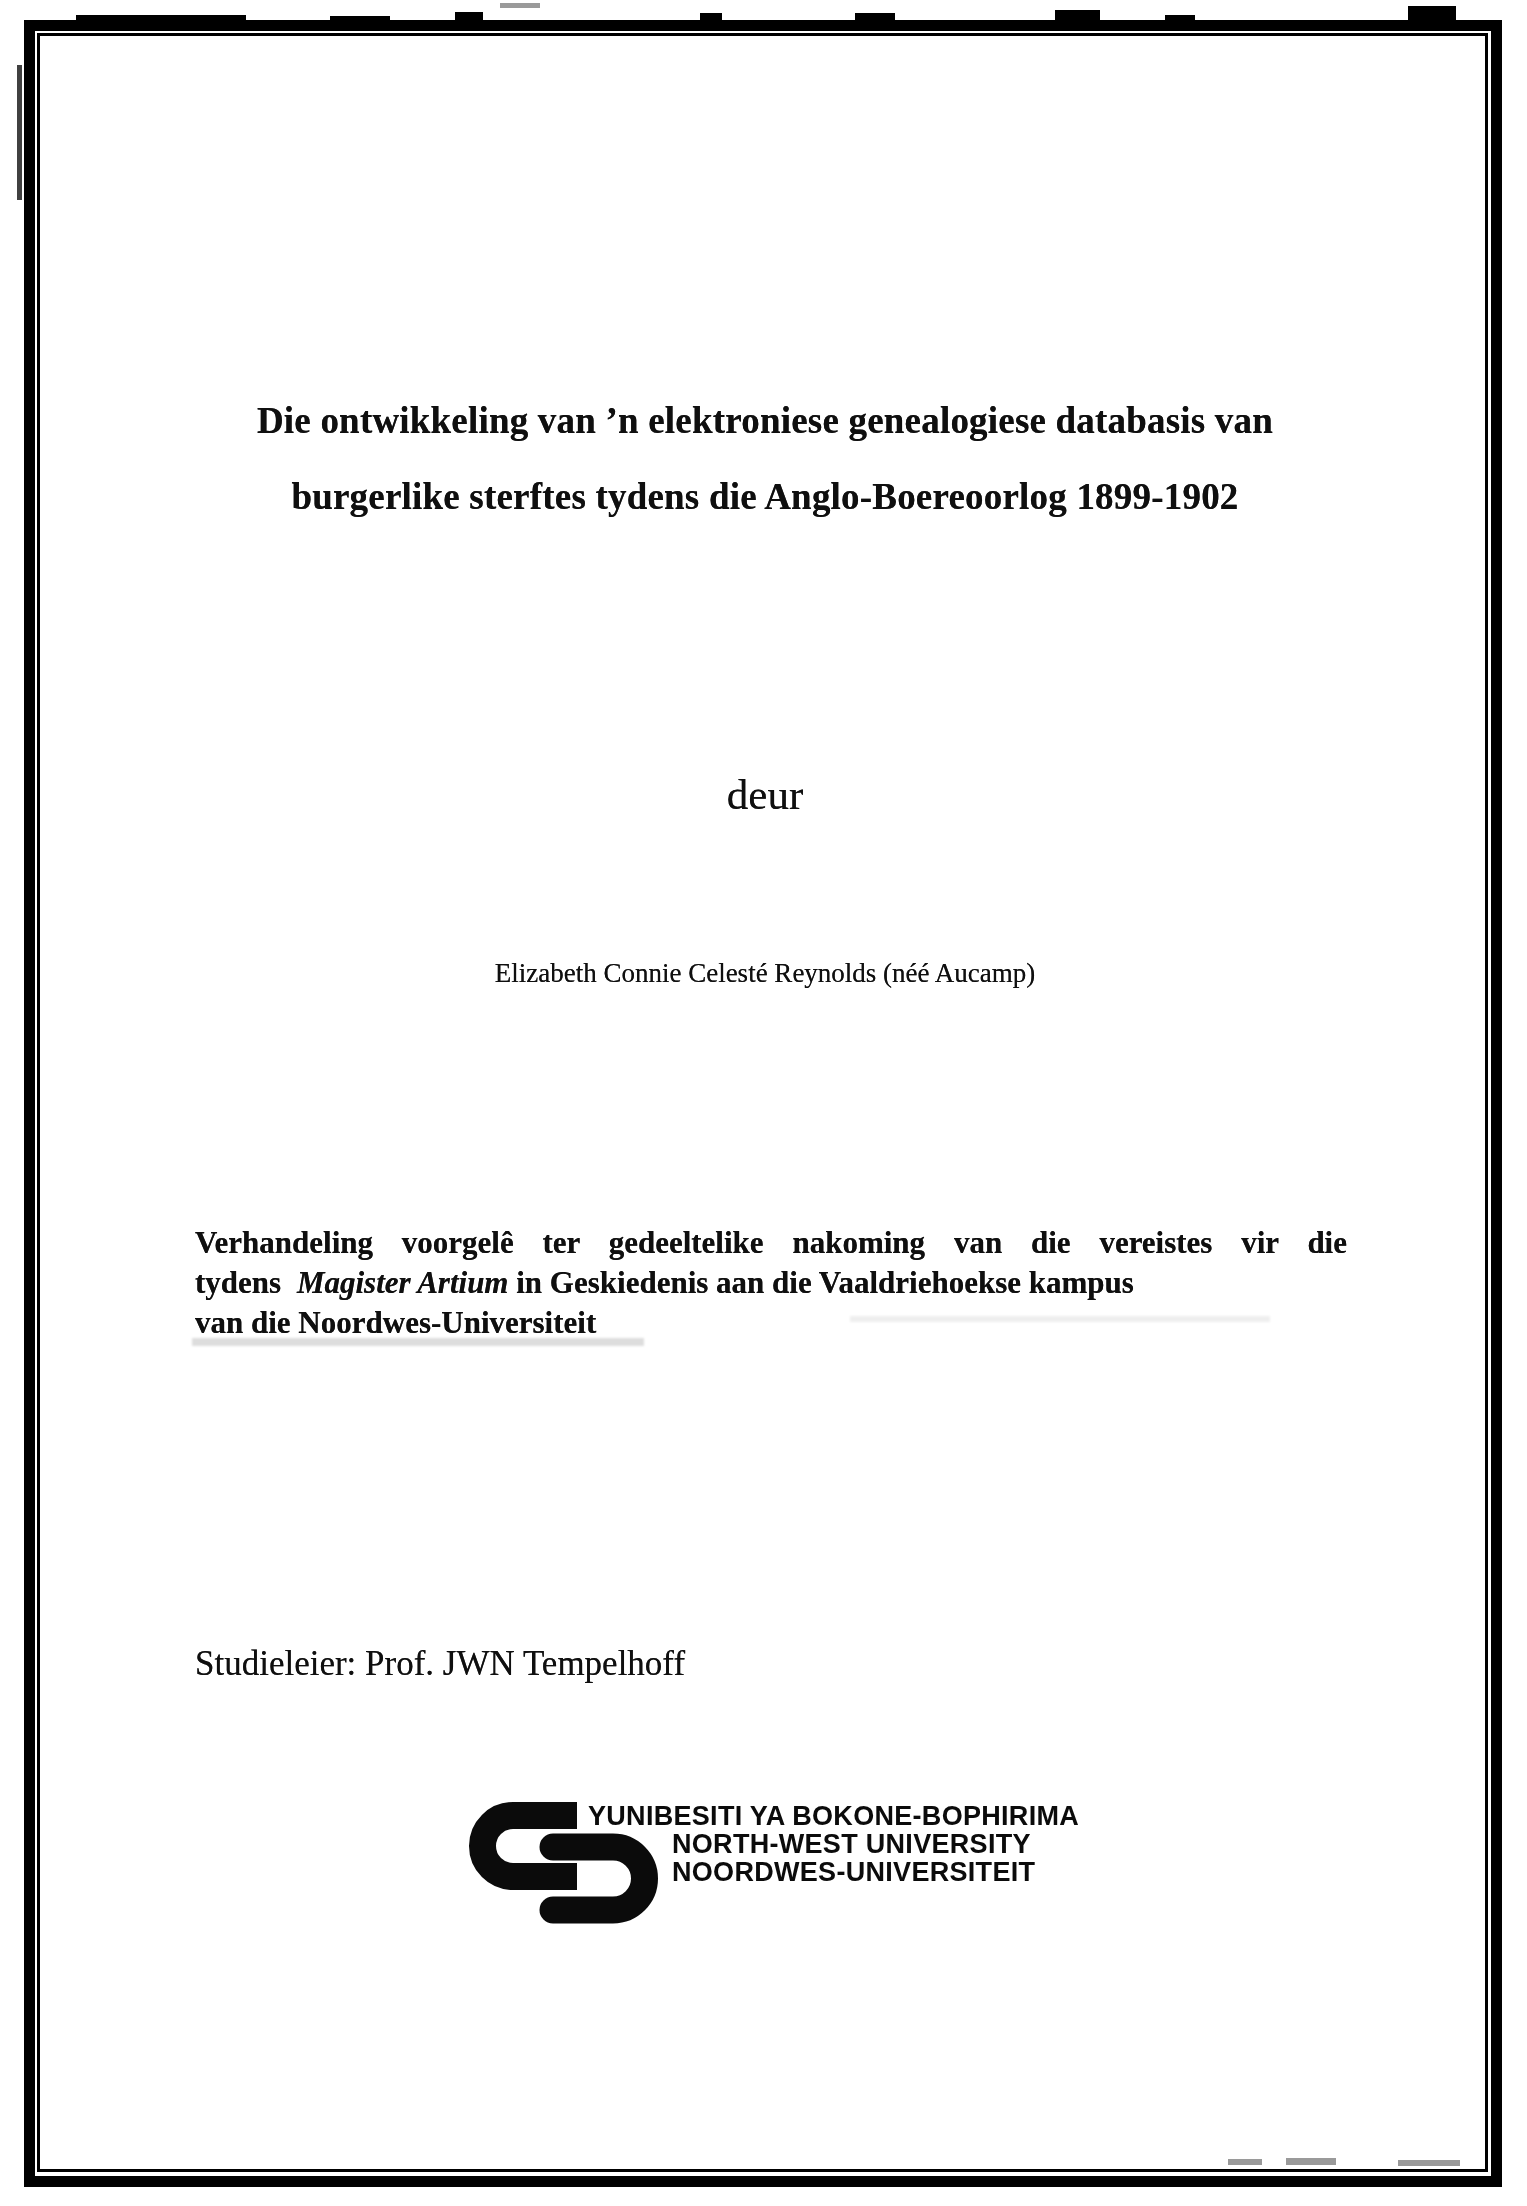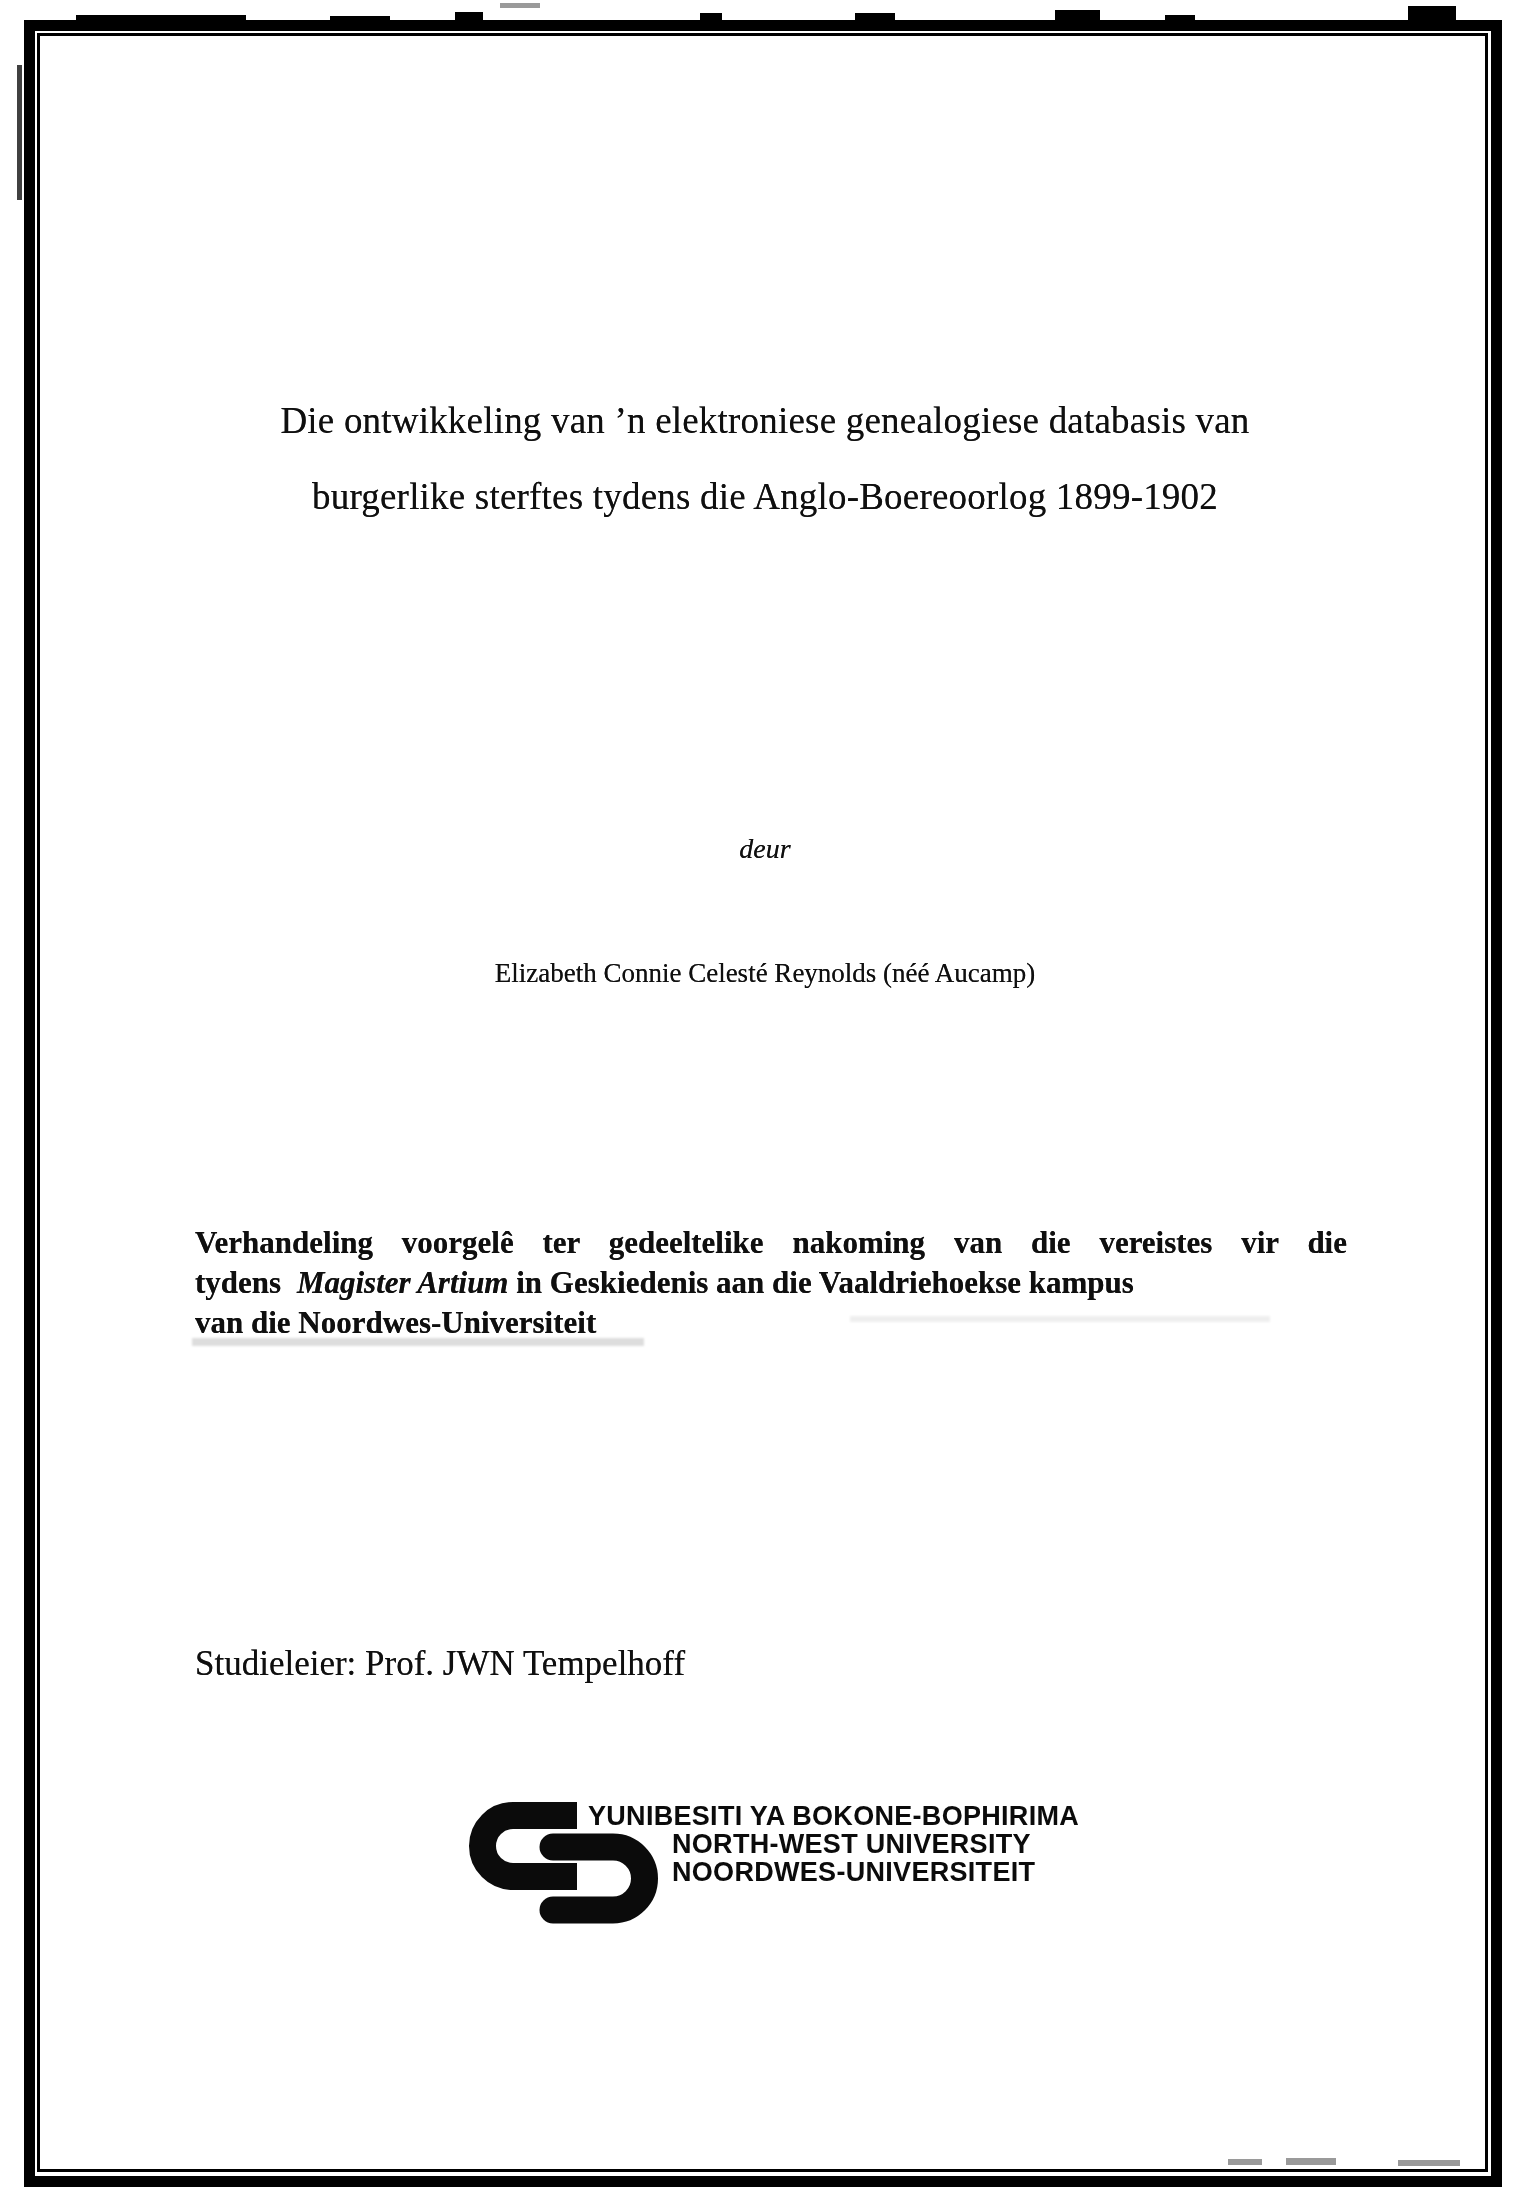--- a/index.html
+++ b/index.html
@@ -18,22 +18,22 @@
   }
   .frame-inner{
     position:absolute;left:37px;top:33px;width:1451px;height:2139px;
     border:3px solid #000;box-sizing:border-box;
   }
   .mark{position:absolute;background:#000;}
   .mark.gray{background:#9a9a9a;}
   .ghost{position:absolute;background:#b5b5b5;filter:blur(1px);}
   
   .centerband{position:absolute;left:185px;width:1160px;text-align:center;}
-  #title{top:383px;font-size:37px;line-height:76px;letter-spacing:0.2px;}
-  #deur{top:832px;font-size:28px;line-height:34px;font-style:italic;}
+  #title{top:383px;font-size:37px;line-height:76px;letter-spacing:0.2px;font-weight:bold;}
+  #deur{top:778px;font-size:43px;line-height:34px;}
   #author{top:953px;font-size:27px;line-height:40px;}
   #statement{
     position:absolute;left:195px;top:1223px;width:1152px;
     font-size:31px;line-height:40px;font-weight:bold;
   }
   #statement .just{text-align:justify;text-align-last:justify;}
   #statement .it{font-style:italic;margin-left:8px;}
   #supervisor{
     position:absolute;left:195px;top:1642px;
     font-size:35px;line-height:43px;

